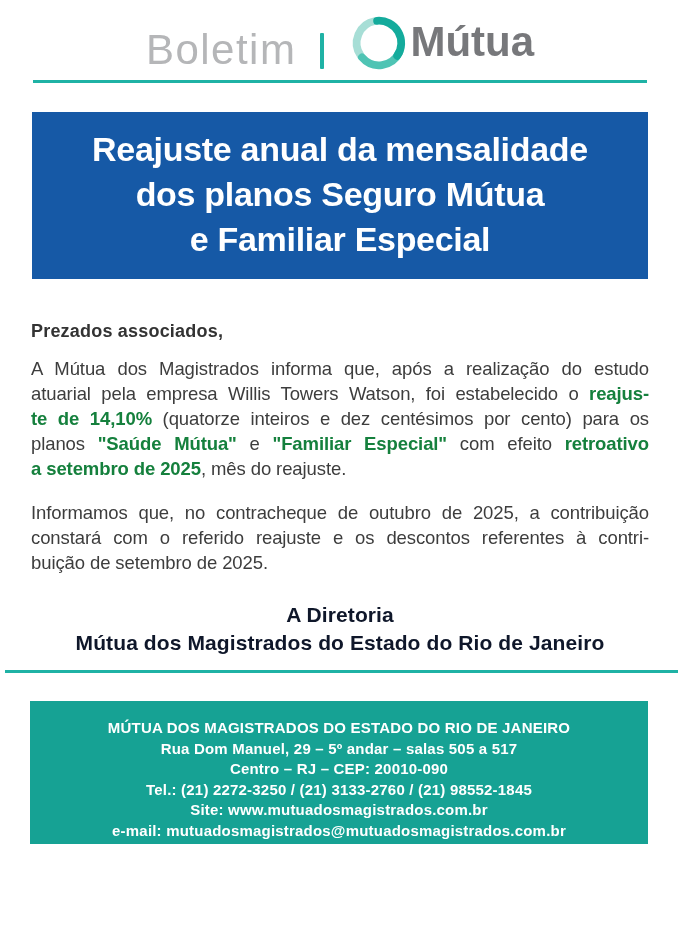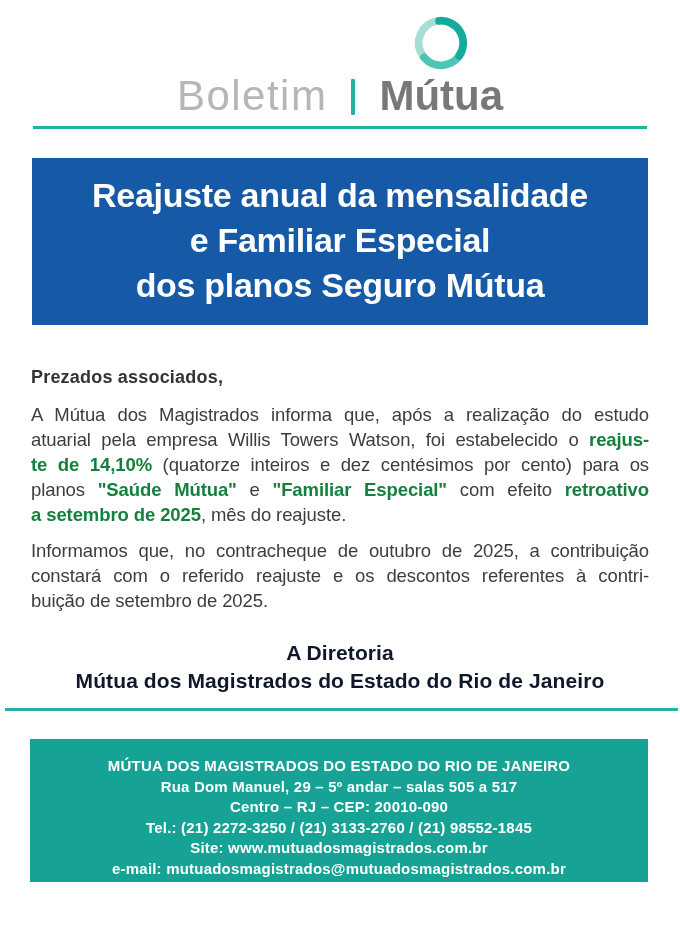--- a/index.html
+++ b/index.html
@@ -18,40 +18,40 @@
   *{margin:0;padding:0;box-sizing:border-box;}
   html,body{background:#ffffff;}
   body{font-family:"Liberation Sans",sans-serif;}
   .page{position:relative;width:680px;height:952px;background:#ffffff;overflow:hidden;}
 
   
   .header{padding-top:12px;}
   .brand{display:flex;align-items:flex-end;justify-content:center;gap:24px;}
   .brand-boletim{font-size:42px;font-weight:400;color:var(--brand_light_gray);letter-spacing:1.5px;line-height:1;padding-bottom:4px;}
   .brand-divider{width:4px;height:36px;background:var(--accent_teal);margin-bottom:6px;border-radius:1px;}
-  .brand-right{display:flex;flex-direction:column;align-items:center;}
+  .brand-right{display:flex;flex-direction:row;align-items:center;}
   .brand-logo{width:62px;height:62px;margin-bottom:1px;}
   .brand-mutua{font-size:42px;font-weight:700;color:var(--brand_dark_gray);line-height:1;padding-bottom:4px;}
   .header-rule{height:3px;background:var(--accent_teal);margin:5px 33px 0;}
 
   
   .ref-banner{margin:16px 32px 0;background:var(--banner_bg);padding:12px 13px 13px;
     font-family:"DejaVu Sans",sans-serif;font-size:12px;line-height:17px;color:var(--banner_text);letter-spacing:-0.2px;}
   .ref-banner .line1{font-weight:400;}
   .ref-banner .line2{font-weight:700;}
 
   
   .title-box{margin:29px 32px 0;background:var(--title_bg);padding:15px 10px 17px;text-align:center;}
   .title-line{color:var(--title_text);font-size:34px;font-weight:700;line-height:45px;letter-spacing:-0.3px;}
 
   
   .main{margin:0 31px;color:var(--body_text);}
   .salutation{margin-top:42px;font-size:18px;font-weight:700;color:#333333;letter-spacing:0.2px;}
   .para{margin-top:14px;}
-  .para + .para{margin-top:11px;}
+  .para + .para{margin-top:19px;}
   .para-line{font-size:18.5px;line-height:25px;text-align:justify;letter-spacing:-0.1px;}
   .para-line.just{text-align-last:justify;}
   .para-line b{font-weight:700;color:#15803d;}
 
   .signature{margin-top:26px;text-align:center;color:#0f172a;}
   .signature div{font-size:21px;font-weight:700;line-height:28px;letter-spacing:0.1px;}
 
   .footer-rule{height:3px;background:var(--accent_teal);margin:13px 2px 0 5px;}
 
   
@@ -76,22 +76,22 @@
         </svg>
         <span class="brand-mutua">Mútua</span>
       </span>
     </div>
     <div class="header-rule"></div>
   </div>
 
 
   <div class="title-box">
     <div class="title-line">Reajuste anual da mensalidade</div>
+    <div class="title-line">dos planos Seguro Mútua</div>
     <div class="title-line">e Familiar Especial</div>
-    <div class="title-line">dos planos Seguro Mútua</div>
   </div>
 
   <div class="main">
     <div class="salutation">Prezados associados,</div>
     <div>
         <div class="para">
           <div class="para-line just"><span>A Mútua dos Magistrados informa que, após a realização do estudo</span></div>
           <div class="para-line just"><span>atuarial pela empresa Willis Towers Watson, foi estabelecido o </span><b>reajus-</b></div>
           <div class="para-line just"><b>te de 14,10%</b><span> (quatorze inteiros e dez centésimos por cento) para os</span></div>
           <div class="para-line just"><span>planos </span><b>"Saúde Mútua"</b><span> e </span><b>"Familiar Especial"</b><span> com efeito </span><b>retroativo</b></div>

